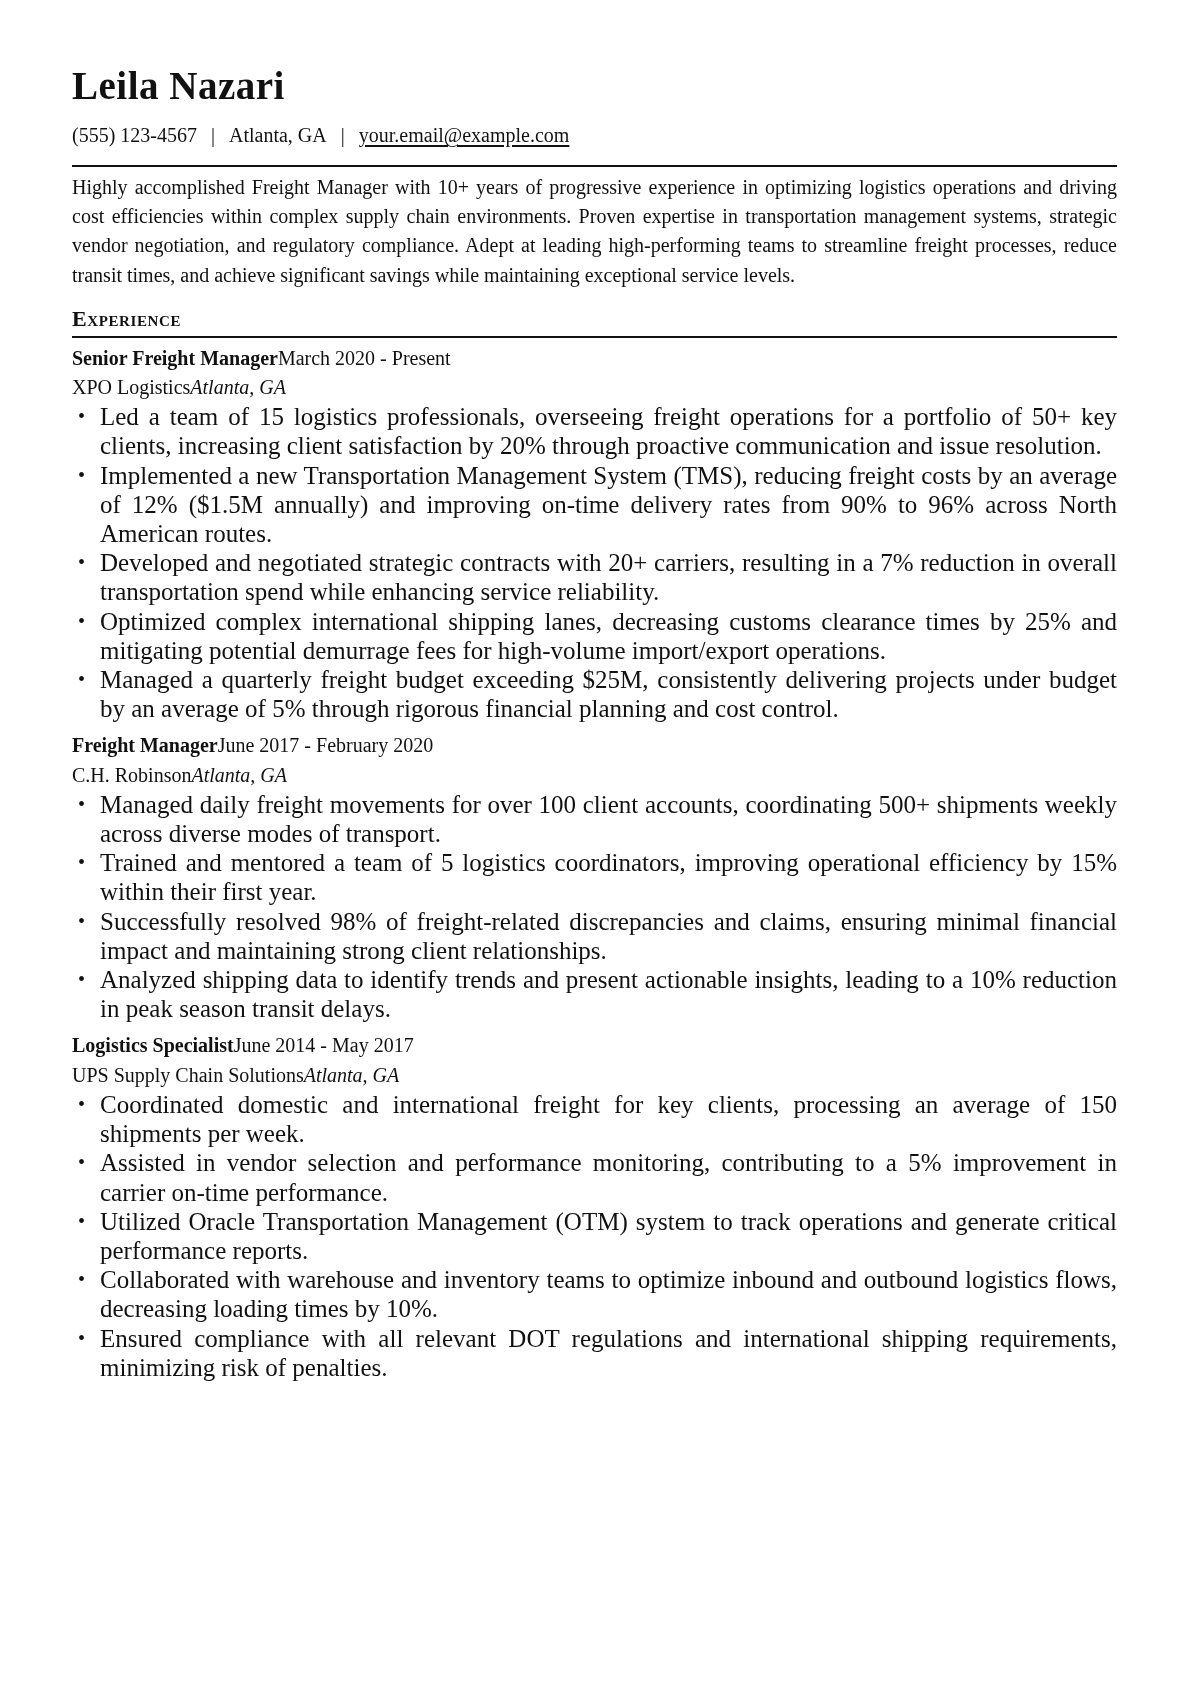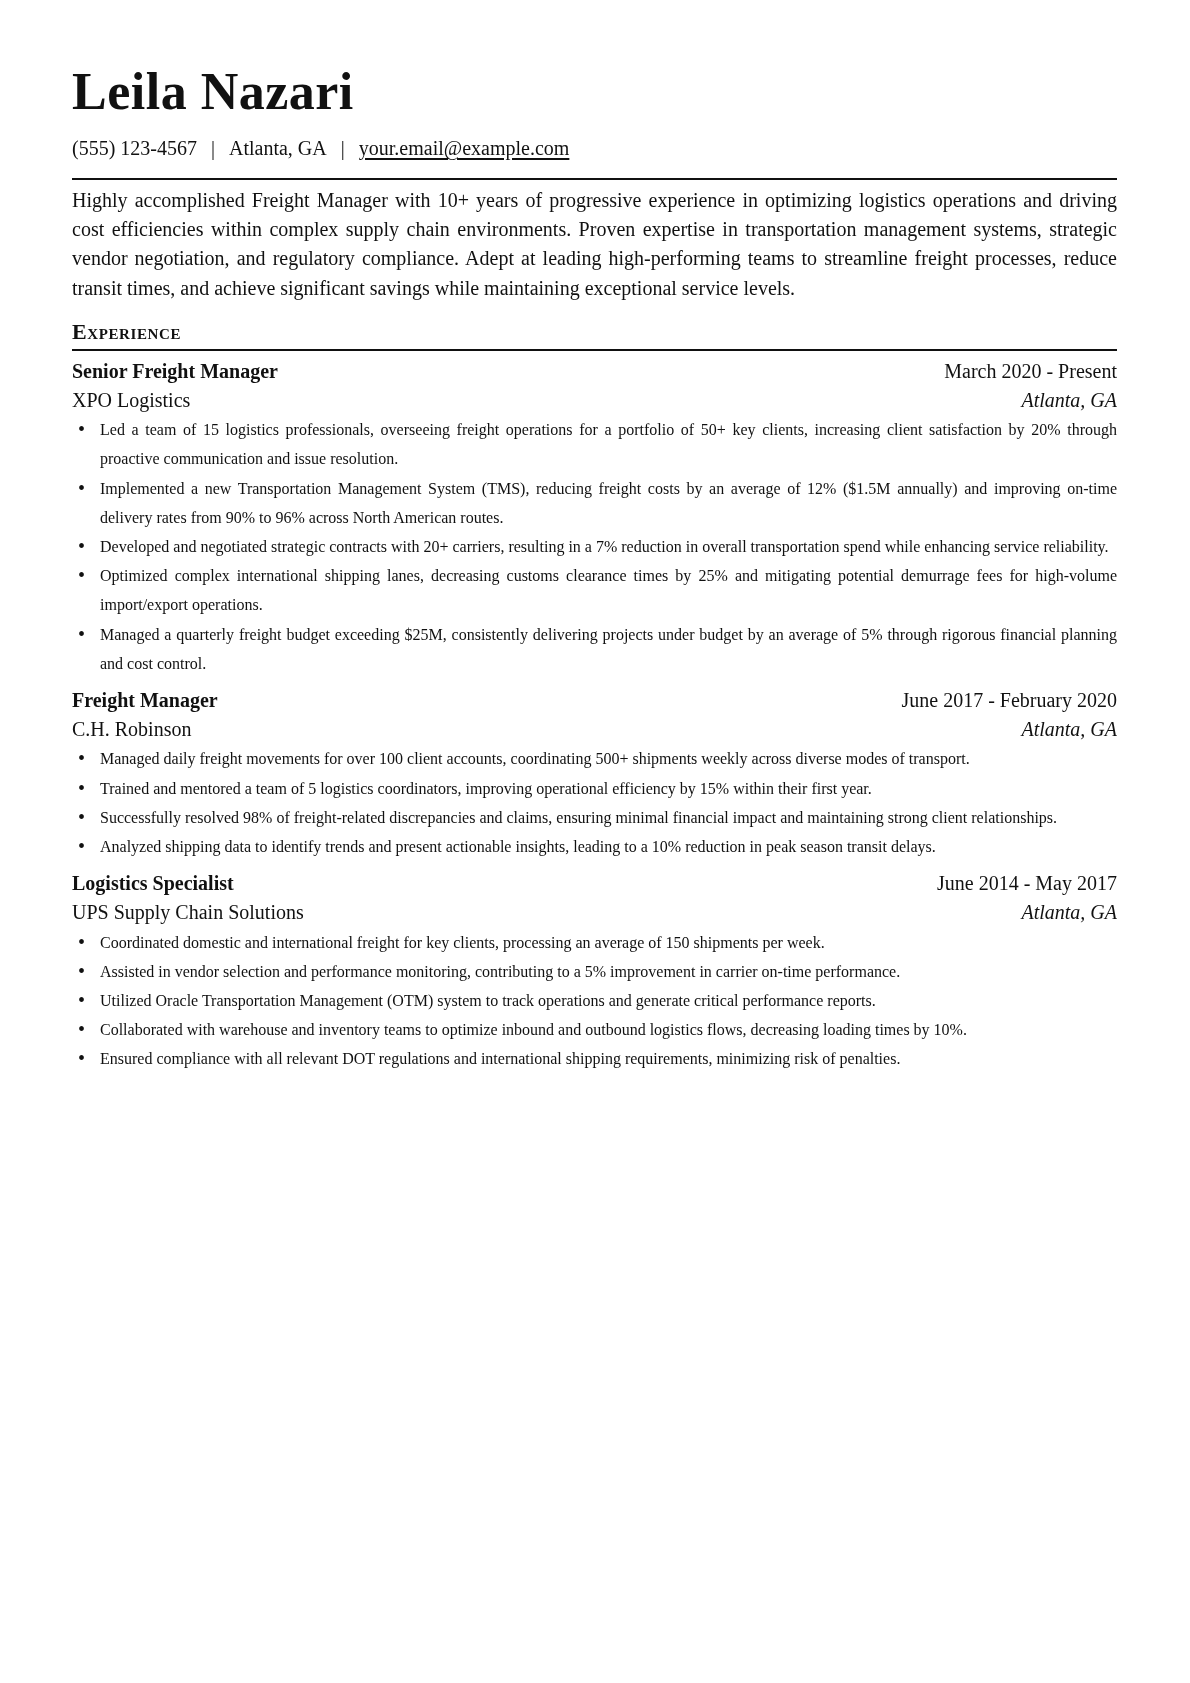--- a/index.html
+++ b/index.html
@@ -11,21 +11,21 @@
     color: #111111;
     overflow: hidden;
   }
   .page {
     position: absolute;
     left: 72px;
     top: 60px;
     width: 1045px;
   }
   .name {
-    font-size: 52px;
+    font-size: 39px;
     font-weight: bold;
     letter-spacing: 0.5px;
     line-height: 1;
     margin: 0;
     padding-top: 6px;
   }
   .contact {
     margin-top: 18px;
     font-size: 20px;
     line-height: 24px;
@@ -54,35 +54,34 @@
     font-size: 20px;
     line-height: 29.2px;
     text-align: justify;
     hyphens: auto;
   }
   .exp-section { margin-top: 16px; }
   .job { margin-top: 6px; }
   .job + .job { margin-top: 8px; }
   .row {
     display: flex;
-    justify-content: space-between;
     font-size: 20px;
     line-height: 29.2px;
   }
   .role { font-weight: bold; }
   .loc { font-style: italic; }
   ul.bullets {
     margin: 0;
     padding: 0;
     list-style: none;
   }
   ul.bullets li {
     position: relative;
     padding-left: 28px;
-    font-size: 16px;
+    font-size: 25px;
     line-height: 29.2px;
     text-align: justify;
     hyphens: auto;
   }
   ul.bullets li::before {
     content: "\2022";
     position: absolute;
     left: 6px;
     top: 0;
     font-size: 20px;

